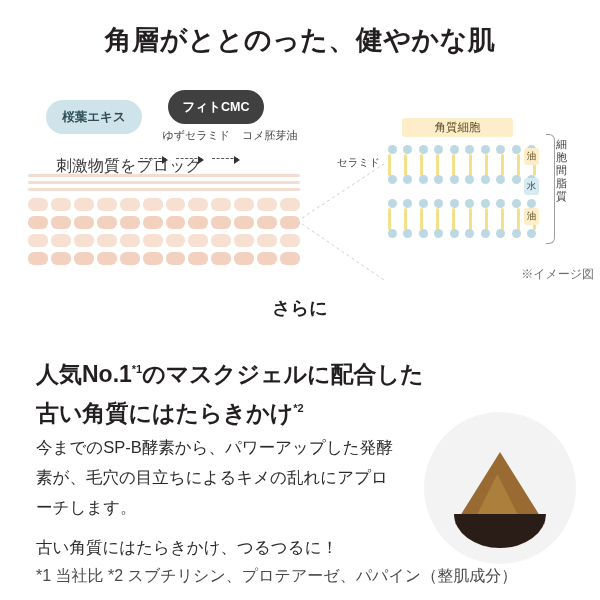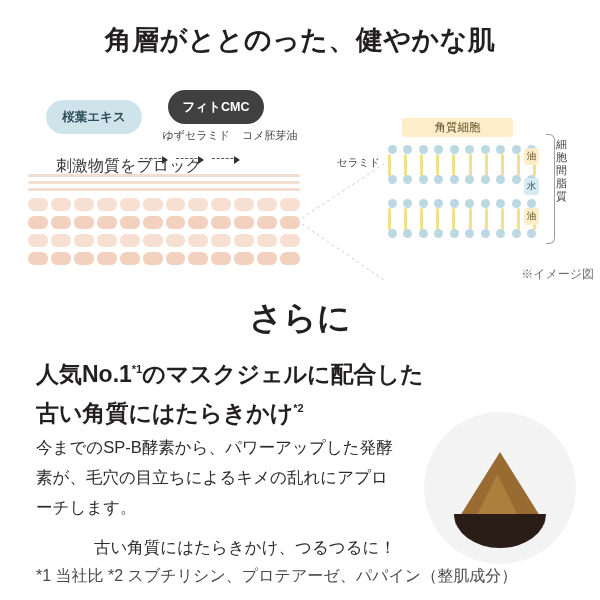--- a/index.html
+++ b/index.html
@@ -269,21 +269,21 @@
     color: #6b6b6b;
   }
 
   
   .sarani {
     position: absolute;
     top: 296px;
     left: 0;
     width: 600px;
     text-align: center;
-    font-size: 33px;
+    font-size: 18px;
     font-weight: bold;
     color: #231f20;
   }
 
   
   .lead {
     position: absolute;
     left: 36px;
     top: 352px;
     width: 470px;
@@ -302,21 +302,20 @@
     left: 36px;
     top: 432px;
     width: 360px;
     font-size: 16.5px;
     line-height: 30px;
     color: #2b2b2b;
   }
   .body-copy .para2 {
     margin-top: 10px;
     display: block;
-    text-align: right;
   }
   .footnote {
     position: absolute;
     left: 36px;
     top: 566px;
     font-size: 16px;
     color: #4a4a4a;
   }
 
   

